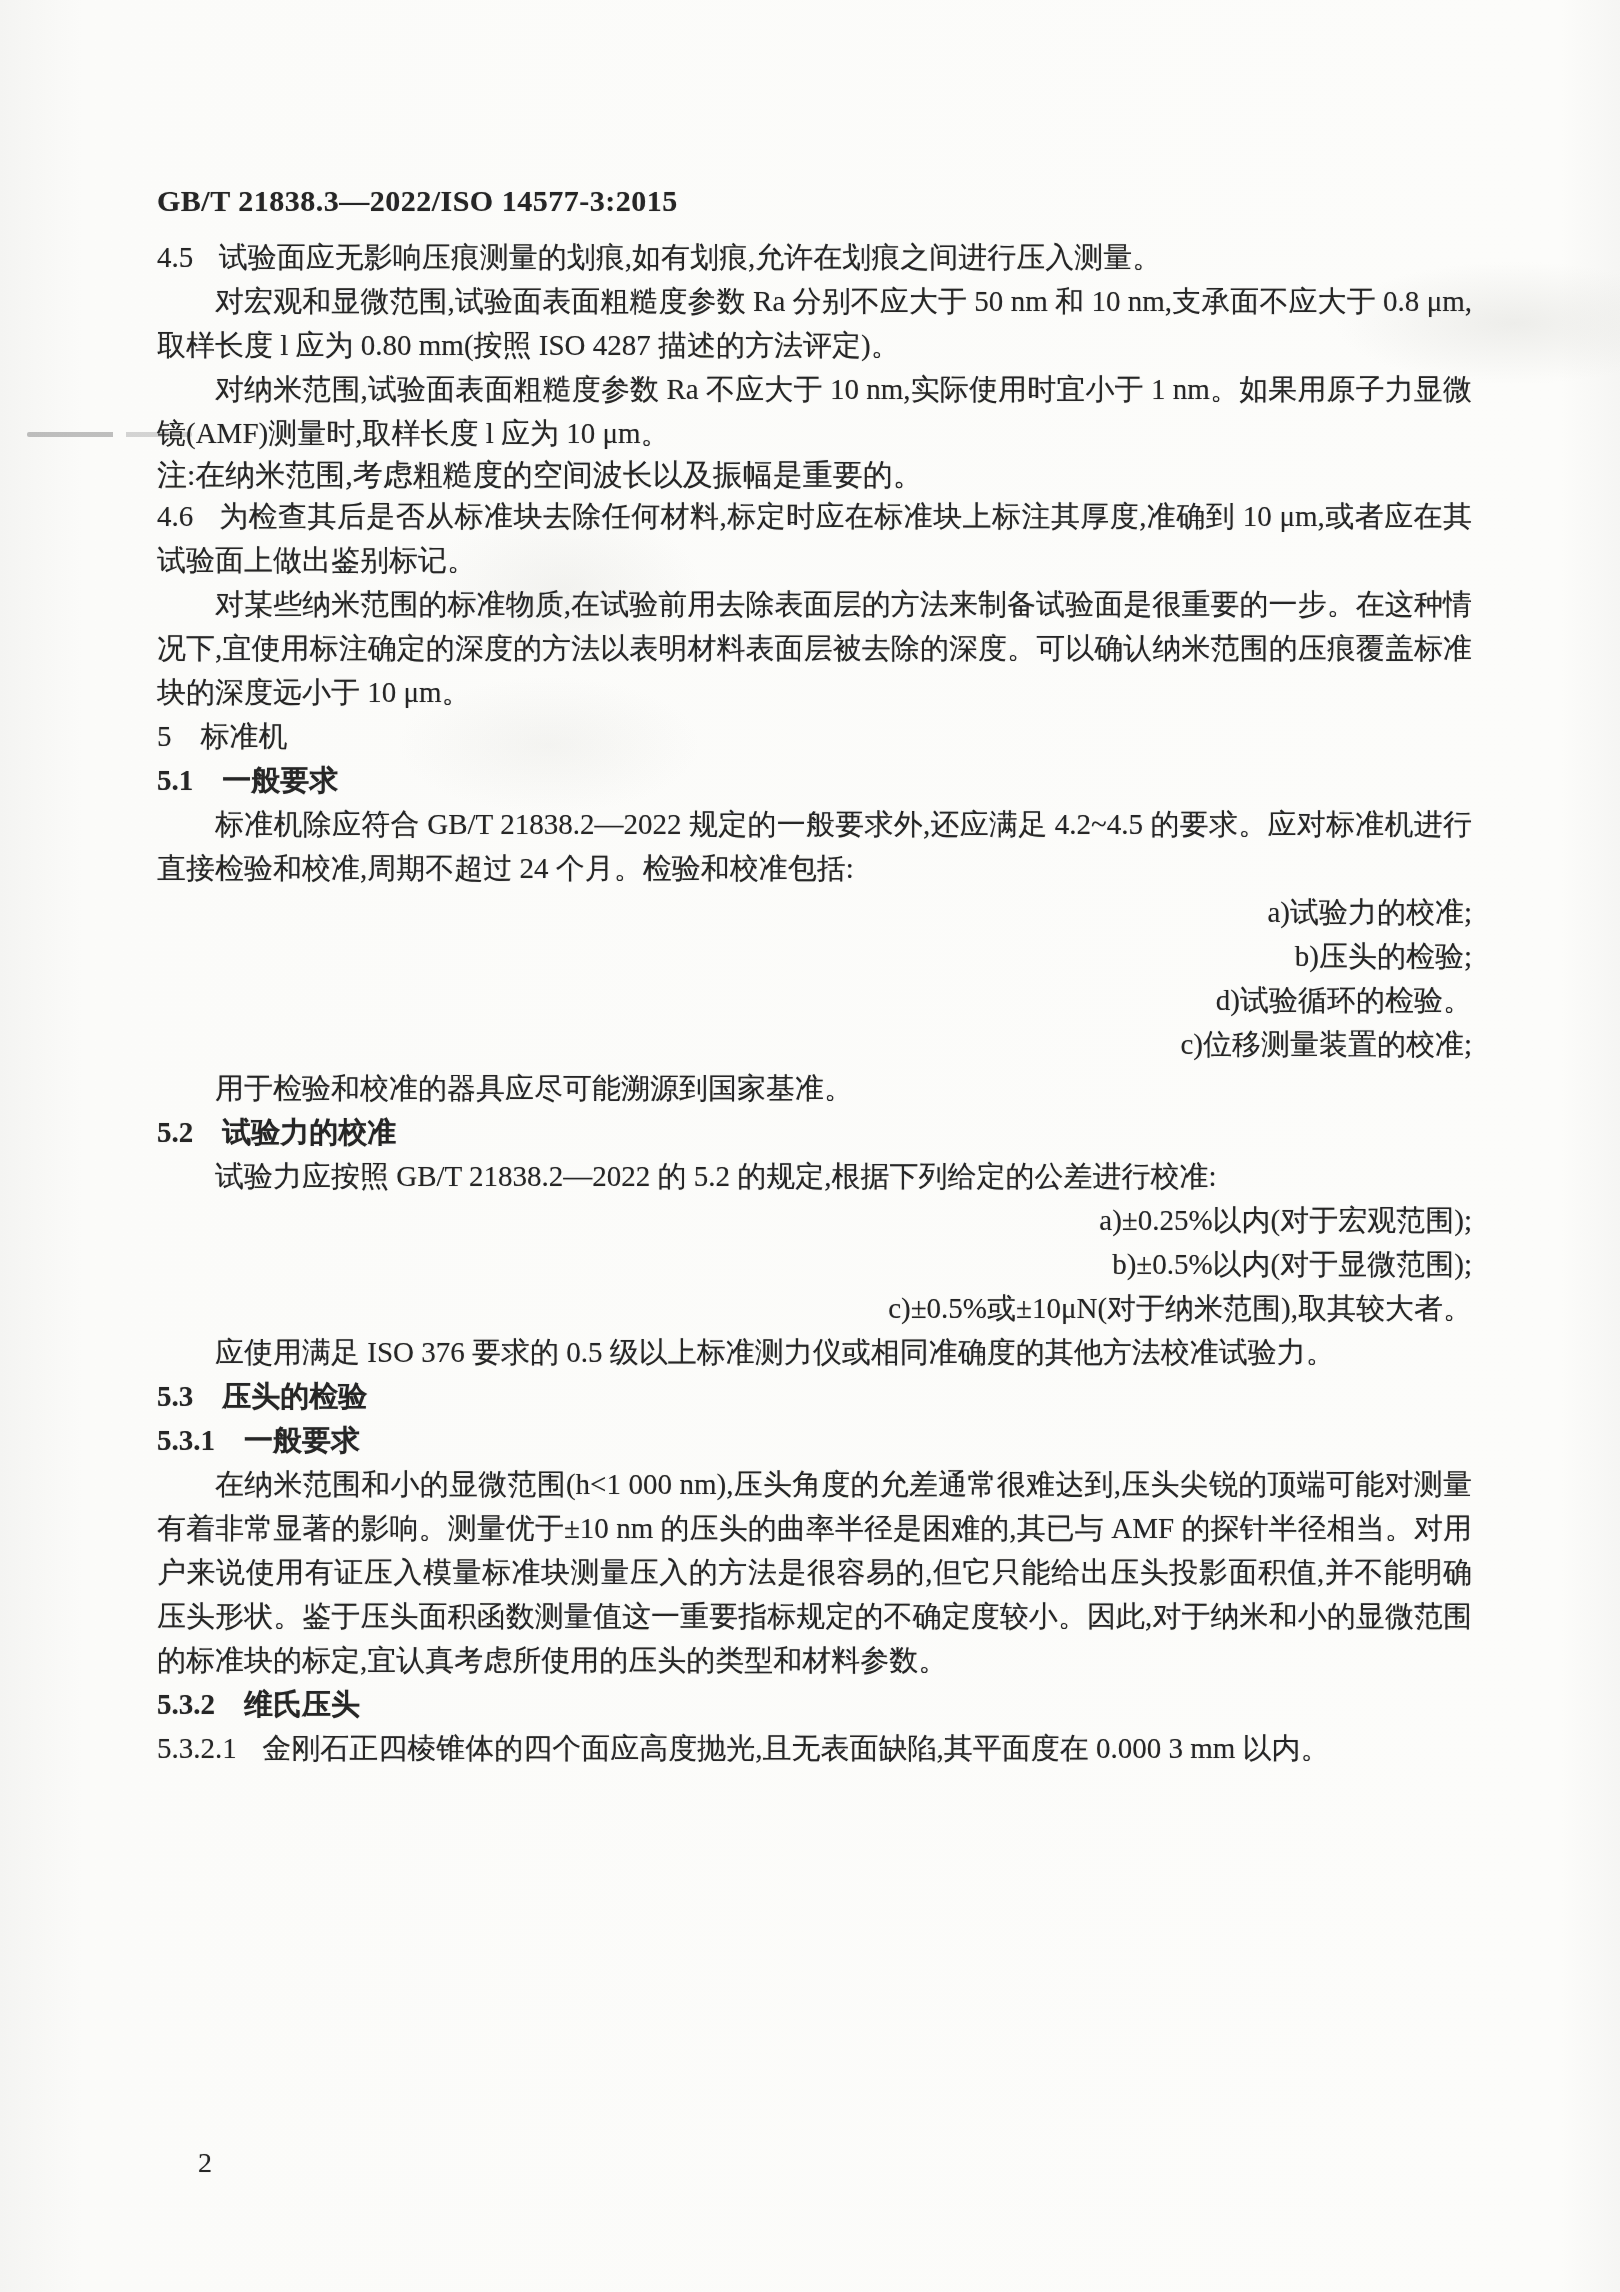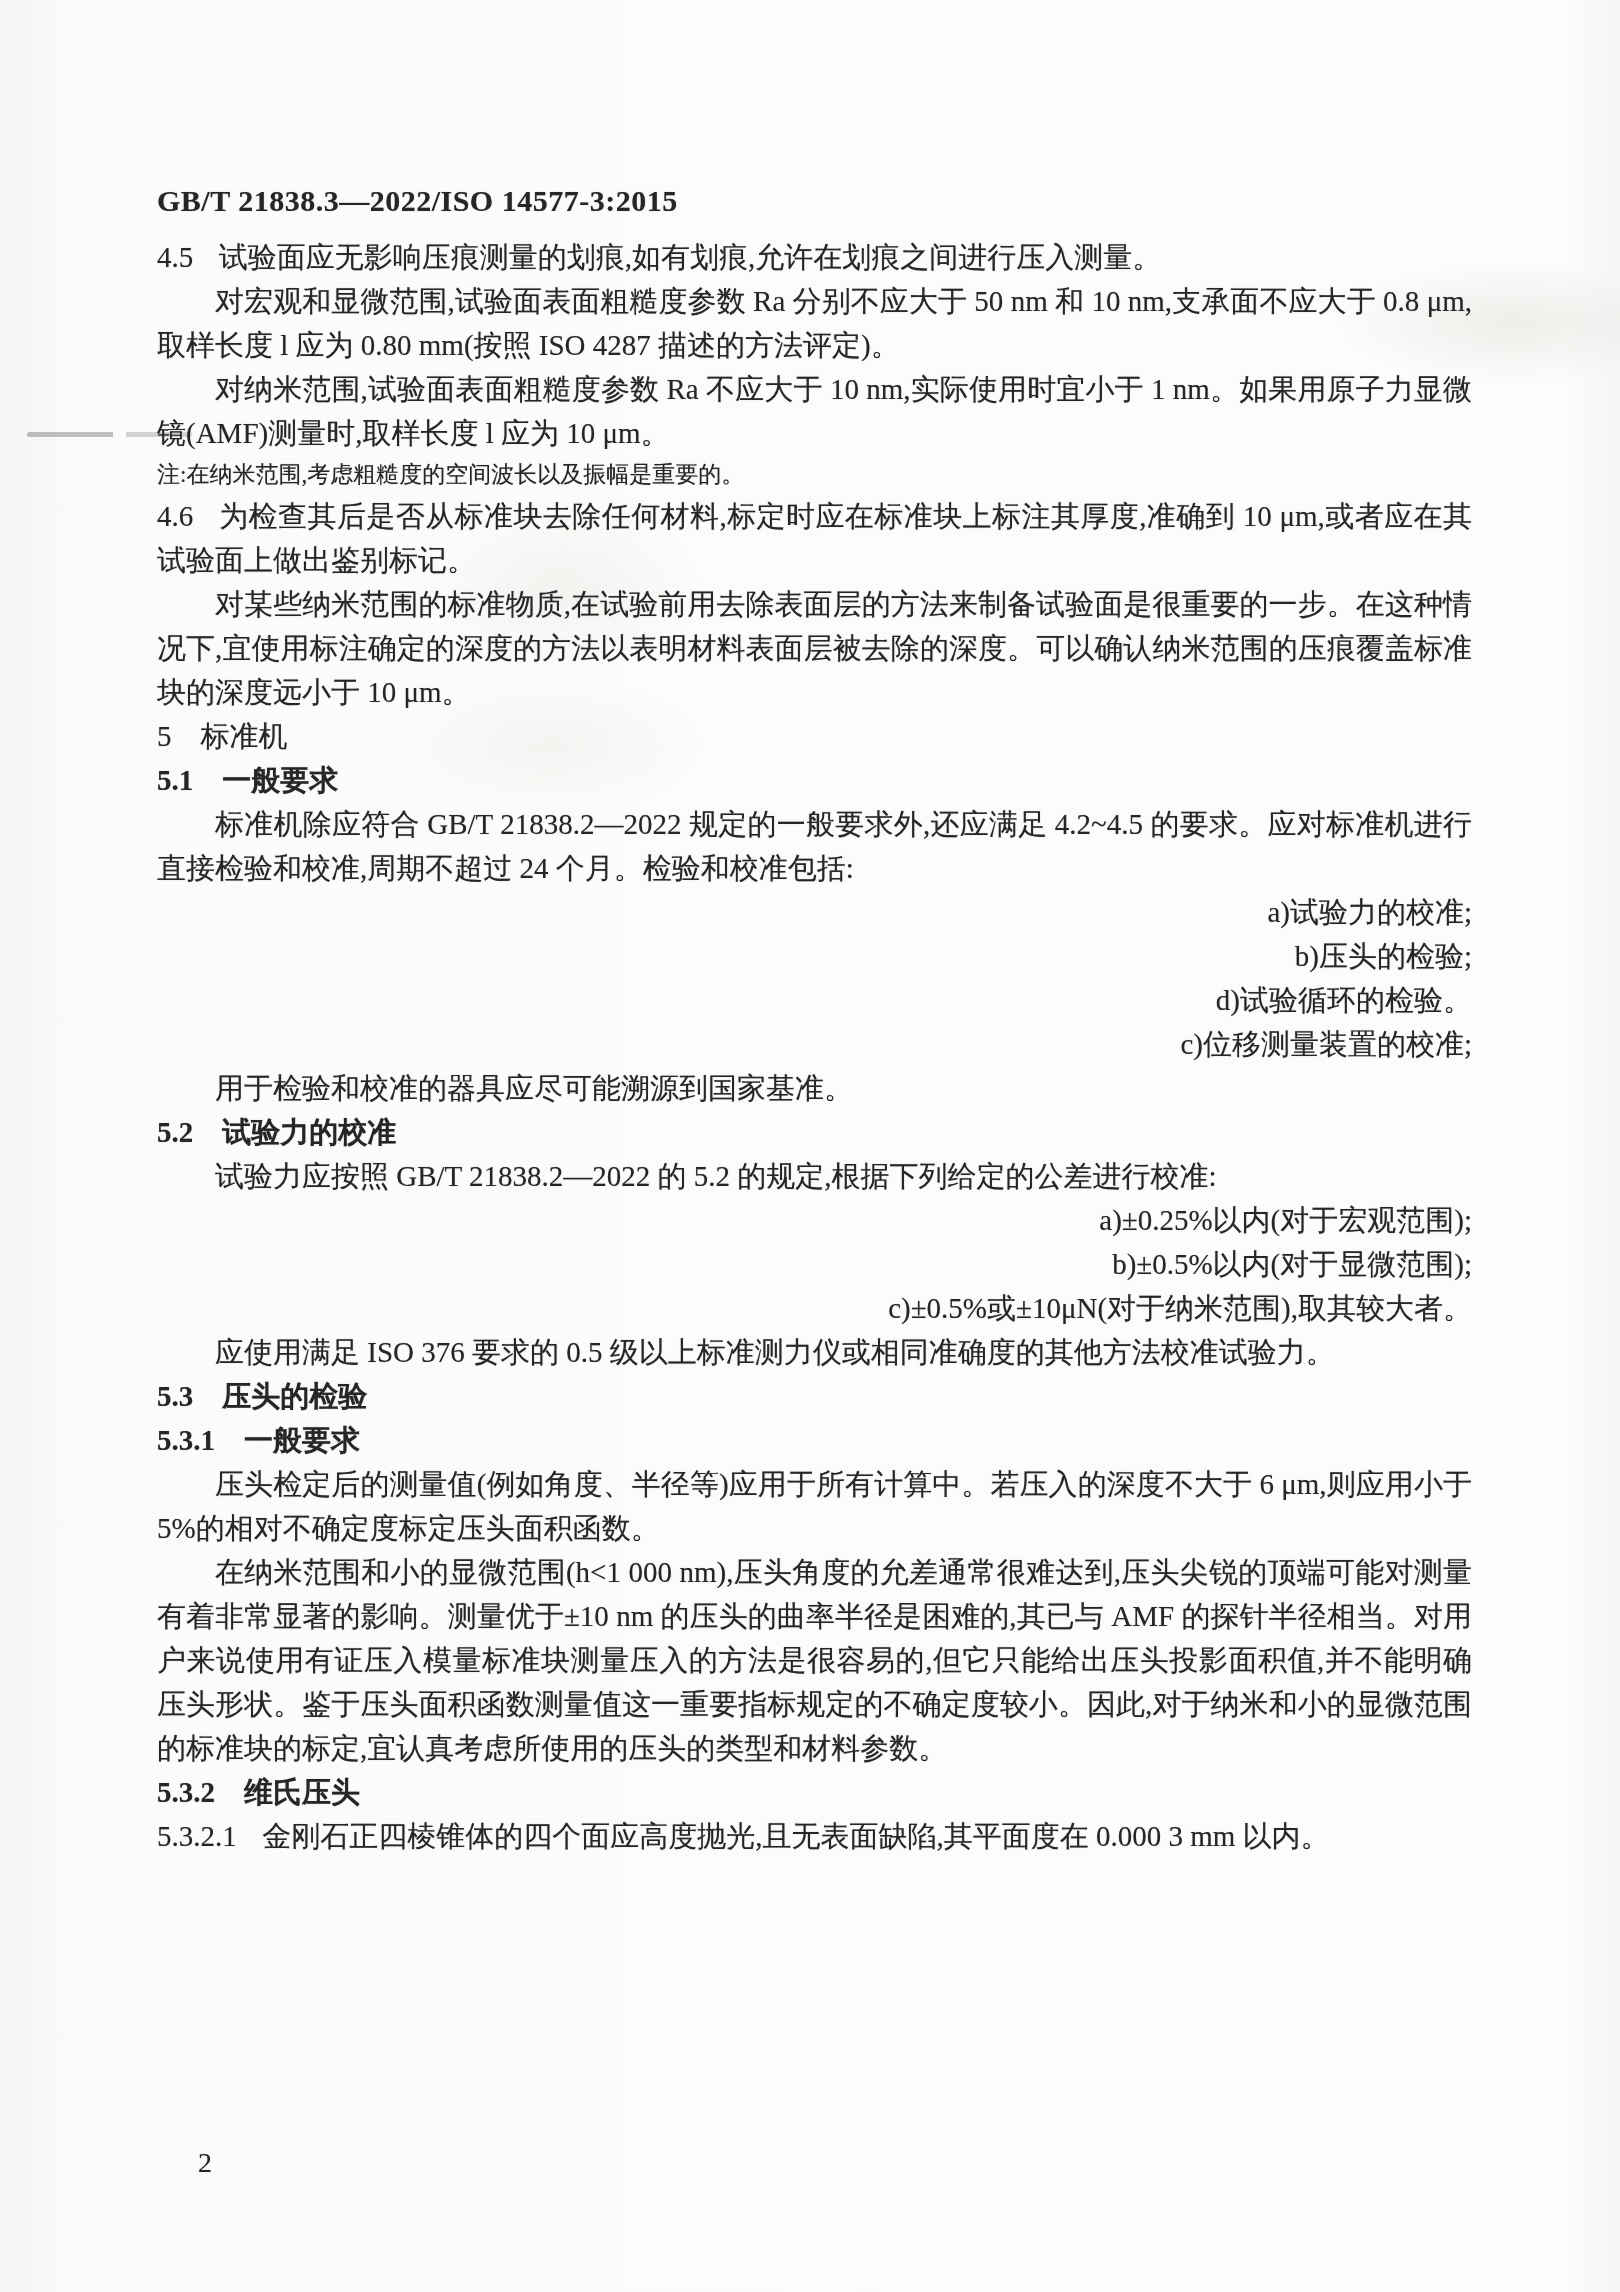--- a/index.html
+++ b/index.html
@@ -45,21 +45,21 @@
     font-size: 29px;
     line-height: 44px;
     text-align: justify;
   }
   .content p { margin: 0; }
   .cont { padding-left: 96px; }
   .para { text-indent: 2em; }
   .clause { text-indent: 0; }
   .cnum { margin-right: 25.5px; white-space: nowrap; }
   .note {
-    font-size: 23px;
+    font-size: 30px;
     line-height: 39px;
     margin-left: 55px;
     text-align: left;
   }
   .li { padding-left: 84px; text-align: right; }
   .limark { display: inline-block; width: 63px; }
   .h1 { font-weight: normal; margin: 49px 0 13.7px 0; }
   .h2, .h3 { font-weight: bold; margin: 21.6px 0 13.7px 0; }
   .hnum { margin-right: 29px; }
   .page-number {
@@ -113,21 +113,20 @@
     <p class="li"><span class="limark">a)</span><span>±0.25%以内(对于宏观范围);</span></p>
     <p class="li"><span class="limark">b)</span><span>±0.5%以内(对于显微范围);</span></p>
     <p class="li"><span class="limark">c)</span><span>±0.5%或±10μN(对于纳米范围),取其较大者。</span></p>
 
     <p class="para">应使用满足 ISO 376 要求的 0.5 级以上标准测力仪或相同准确度的其他方法校准试验力。</p>
 
     <p class="h2"><span class="hnum">5.3</span><span>压头的检验</span></p>
 
     <p class="h3"><span class="hnum">5.3.1</span><span>一般要求</span></p>
 
-    <p class="para">压头检定后的测量值(例如角度、半径等)应用于所有计算中。若压入的深度不大于 6 μm,则应用小于 5%的相对不确定度标定压头面积函数。</p>
 
     <p class="para">在纳米范围和小的显微范围(h&lt;1 000 nm),压头角度的允差通常很难达到,压头尖锐的顶端可能对测量有着非常显著的影响。测量优于±10 nm 的压头的曲率半径是困难的,其已与 AMF 的探针半径相当。对用户来说使用有证压入模量标准块测量压入的方法是很容易的,但它只能给出压头投影面积值,并不能明确压头形状。鉴于压头面积函数测量值这一重要指标规定的不确定度较小。因此,对于纳米和小的显微范围的标准块的标定,宜认真考虑所使用的压头的类型和材料参数。</p>
 
     <p class="h3"><span class="hnum">5.3.2</span><span>维氏压头</span></p>
 
     <p class="clause"><span class="cnum">5.3.2.1</span><span>金刚石正四棱锥体的四个面应高度抛光,且无表面缺陷,其平面度在 0.000 3 mm 以内。</span></p>
 
   </div>
 
   <div class="page-number">2</div>

